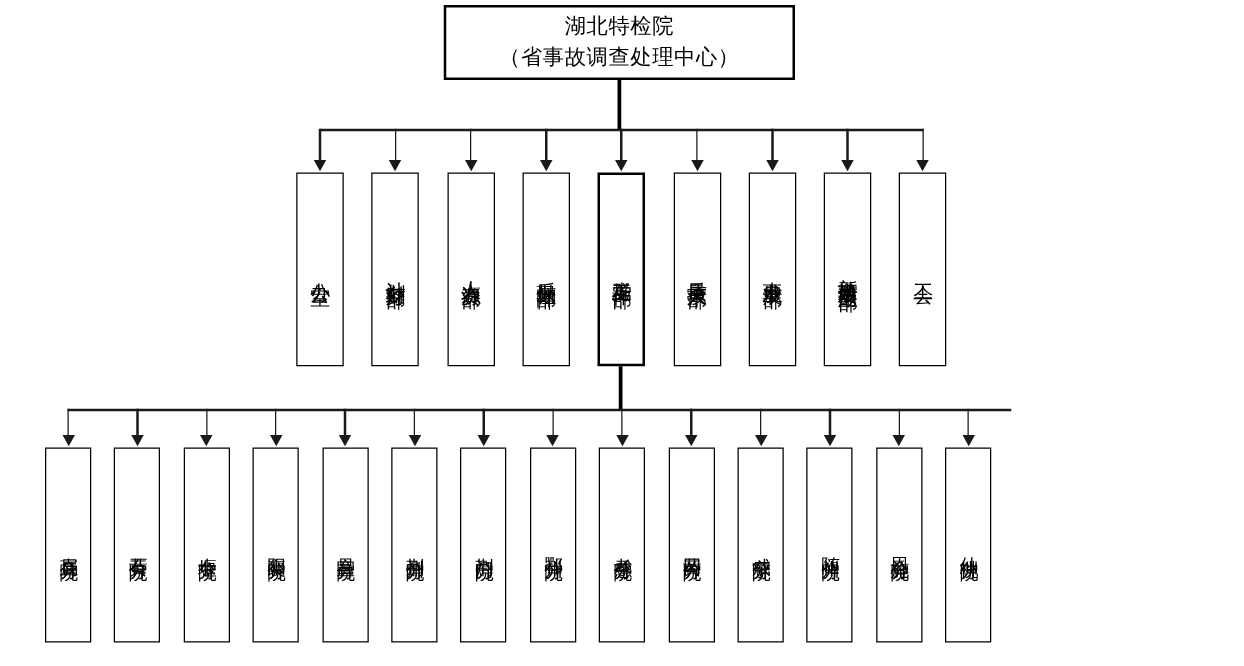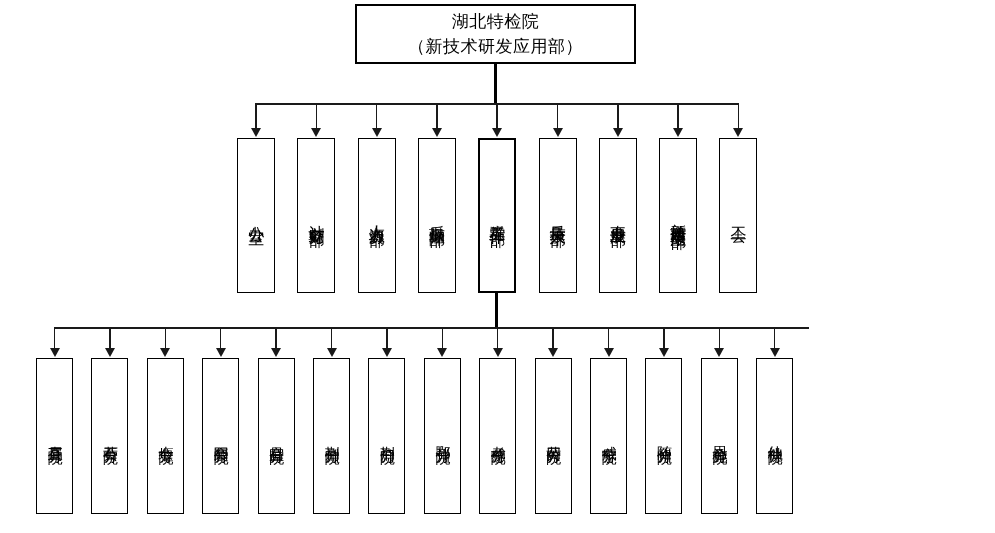--- a/index.html
+++ b/index.html
@@ -97,21 +97,21 @@
     border-top: 9px solid #1a1a1a;
   }
 </style>
 </head>
 <body>
 
 <div id="chart">
 
   <div class="root-box">
     <div class="root-line">湖北特检院</div>
-    <div class="root-line">（新技术研发应用部）</div>
+    <div class="root-line">（省事故调查处理中心）</div>
   </div>
 
   <div class="conn trunk" style="left:494px; top:64px; height:40px;"></div>
   <div class="conn hline" style="left:256px; top:103px; width:483px;"></div>
 
   <div id="dept-drops">
       <div class="conn vline" style="left: 255.25px; top: 103px; height: 26px;"></div>
       <div class="arrow" style="left: 251px; top: 128px;"></div>
       <div class="conn vline" style="left: 315.55px; top: 103px; height: 26px;"></div>
       <div class="arrow" style="left: 311.3px; top: 128px;"></div>

